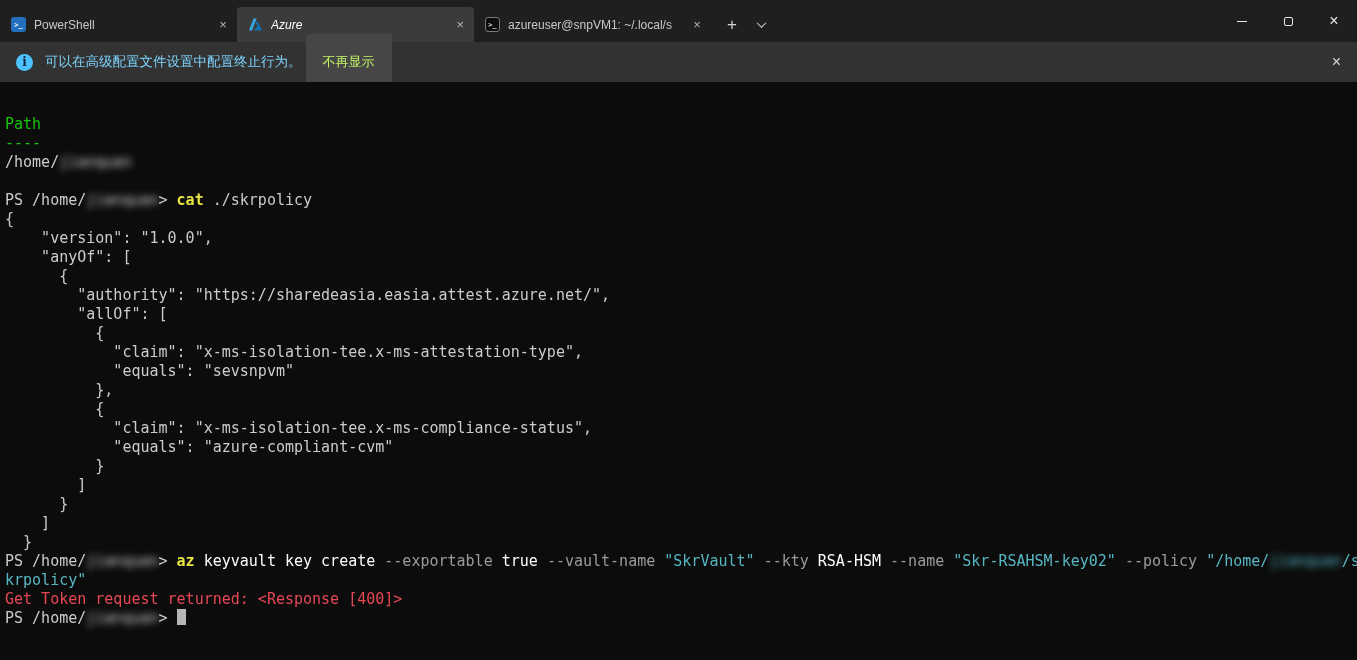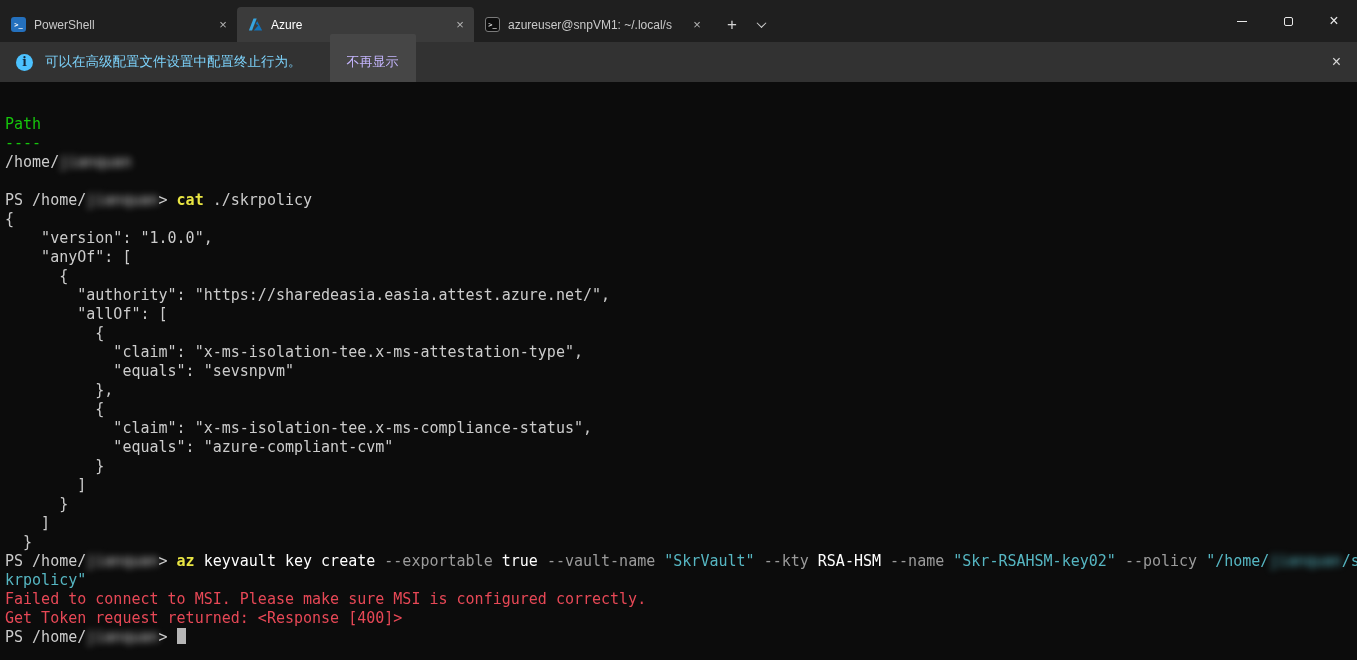--- a/index.html
+++ b/index.html
@@ -6,21 +6,21 @@
   html,body { width:1357px; height:660px; overflow:hidden; }
   body { background:#0c0c0c; font-family:"Liberation Sans", sans-serif; }
 
   .window { width:100%; height:100%; display:flex; flex-direction:column; }
 
   
   .titlebar { height:42px; flex:none; background:var(--titlebar-bg,#1f1f1f); display:flex; align-items:stretch; }
   .tabs-row { display:flex; align-items:flex-end; flex:none; }
   .tab { width:237px; height:35px; display:flex; align-items:center; gap:8px; padding:0 6px 0 11px;
          font-size:12px; color:#c9c9c9; cursor:default; }
-  .tab.active { background:var(--active-tab-bg,#3b3b3b); color:#ffffff; border-radius:4px 4px 0 0; }
+  .tab.active { background:var(--active-tab-bg,#3b3b3b); color:#ffffff; border-radius:4px 4px 0 0;font-style:italic; }
   .tab-icon { width:15px; height:15px; border-radius:3px; flex:none; display:inline-flex; align-items:center;
               justify-content:center; font-family:"DejaVu Sans Mono",monospace; font-size:7px; font-weight:700; }
   .icon-ps { background:#2470bd; color:#ffffff; }
   .icon-console { background:#0d0d0d; border:1px solid #7a7a7a; color:#dddddd; }
   .icon-azure { background:transparent; }
   .tab-title { flex:1; white-space:nowrap; overflow:hidden; }
   .tab-close { width:16px; height:16px; line-height:15px; text-align:center; color:#b5b5b5; font-size:13px; flex:none; border-radius:2px; }
   .newtab { width:30px; height:35px; display:flex; align-items:center; justify-content:center; color:#d4d4d4; font-size:17px; margin-left:6px; }
   .tab-chevron { width:28px; height:35px; display:flex; align-items:center; justify-content:center; }
   .chev { width:7px; height:7px; border-right:1.4px solid #cfcfcf; border-bottom:1.4px solid #cfcfcf;
@@ -32,21 +32,21 @@
   .glyph-max { width:9px; height:9px; border:1px solid #e8e8e8; border-radius:2px; display:block; }
   .glyph-x { color:#e8e8e8; font-size:16px; line-height:1; }
 
   
   .notifbar { height:40px; flex:none; background:var(--notification-bg,#323232); display:flex; align-items:center;
               padding:0 16px 0 16px; }
   .info-badge { width:17px; height:17px; border-radius:50%; background:var(--accent-blue,#4cc2ff); color:#14293d;
                 font-weight:700; font-size:12px; display:flex; align-items:center; justify-content:center;
                 flex:none; font-family:"DejaVu Serif",serif; }
   .notif-text { color:#7dd3fc; font-size:13.5px; margin-left:12px; white-space:nowrap; }
-  .notif-btn { margin-left:28px; background:#464646; color:#c4b5fd; border:none; border-radius:2px;
+  .notif-btn { margin-left:4px; background:#464646; color:#bef264; border:none; border-radius:2px;
                font-size:13px; padding:19px 17px; font-family:inherit; cursor:default; }
   .notif-close { margin-left:auto; color:#d8d8d8; font-size:16px; line-height:1; }
 
   
   .terminal { flex:1; background:var(--terminal-bg,#0c0c0c); padding:33px 0 0 5px; overflow:hidden;
               font-family:"DejaVu Sans Mono","Liberation Mono",monospace; font-size:15px; line-height:19px; }
   .term-line { white-space:pre; min-height:19px; }
   .seg-fg     { color:var(--foreground,#cccccc); }
   .seg-green  { color:var(--green,#16c60c); }
   .seg-yellow { color:var(--yellow,#e9e543); }
@@ -136,18 +136,17 @@
       <div class="term-line"><span class="seg-fg">          {</span></div>
       <div class="term-line"><span class="seg-fg">            "claim": "x-ms-isolation-tee.x-ms-compliance-status",</span></div>
       <div class="term-line"><span class="seg-fg">            "equals": "azure-compliant-cvm"</span></div>
       <div class="term-line"><span class="seg-fg">          }</span></div>
       <div class="term-line"><span class="seg-fg">        ]</span></div>
       <div class="term-line"><span class="seg-fg">      }</span></div>
       <div class="term-line"><span class="seg-fg">    ]</span></div>
       <div class="term-line"><span class="seg-fg">  }</span></div>
       <div class="term-line"><span class="seg-fg">PS /home/</span><span class="seg-fg blurred">jianquan</span><span class="seg-fg">&gt; </span><span class="seg-yellow bold">az</span><span class="seg-fg"> </span><span class="seg-bright">keyvault key create</span><span class="seg-fg"> </span><span class="seg-gray">--exportable</span><span class="seg-fg"> </span><span class="seg-bright">true</span><span class="seg-fg"> </span><span class="seg-gray">--vault-name</span><span class="seg-fg"> </span><span class="seg-cyan">"SkrVault"</span><span class="seg-fg"> </span><span class="seg-gray">--kty</span><span class="seg-fg"> </span><span class="seg-bright">RSA-HSM</span><span class="seg-fg"> </span><span class="seg-gray">--name</span><span class="seg-fg"> </span><span class="seg-cyan">"Skr-RSAHSM-key02"</span><span class="seg-fg"> </span><span class="seg-gray">--policy</span><span class="seg-fg"> </span><span class="seg-cyan">"/home/</span><span class="seg-cyan blurred">jianquan</span><span class="seg-cyan">/s</span></div>
       <div class="term-line"><span class="seg-cyan">krpolicy"</span></div>
-      <div class="term-line"><span class="seg-red">Failed to connect to MSI. Please make sure MSI is configured correctly.</span></div>
       <div class="term-line"><span class="seg-red">Get Token request returned: &lt;Response [400]&gt;</span></div>
       <div class="term-line"><span class="seg-fg">PS /home/</span><span class="seg-fg blurred">jianquan</span><span class="seg-fg">&gt; </span><span class="cursor"></span></div>
     </main>
 
 </div>
 
 </body></html>

